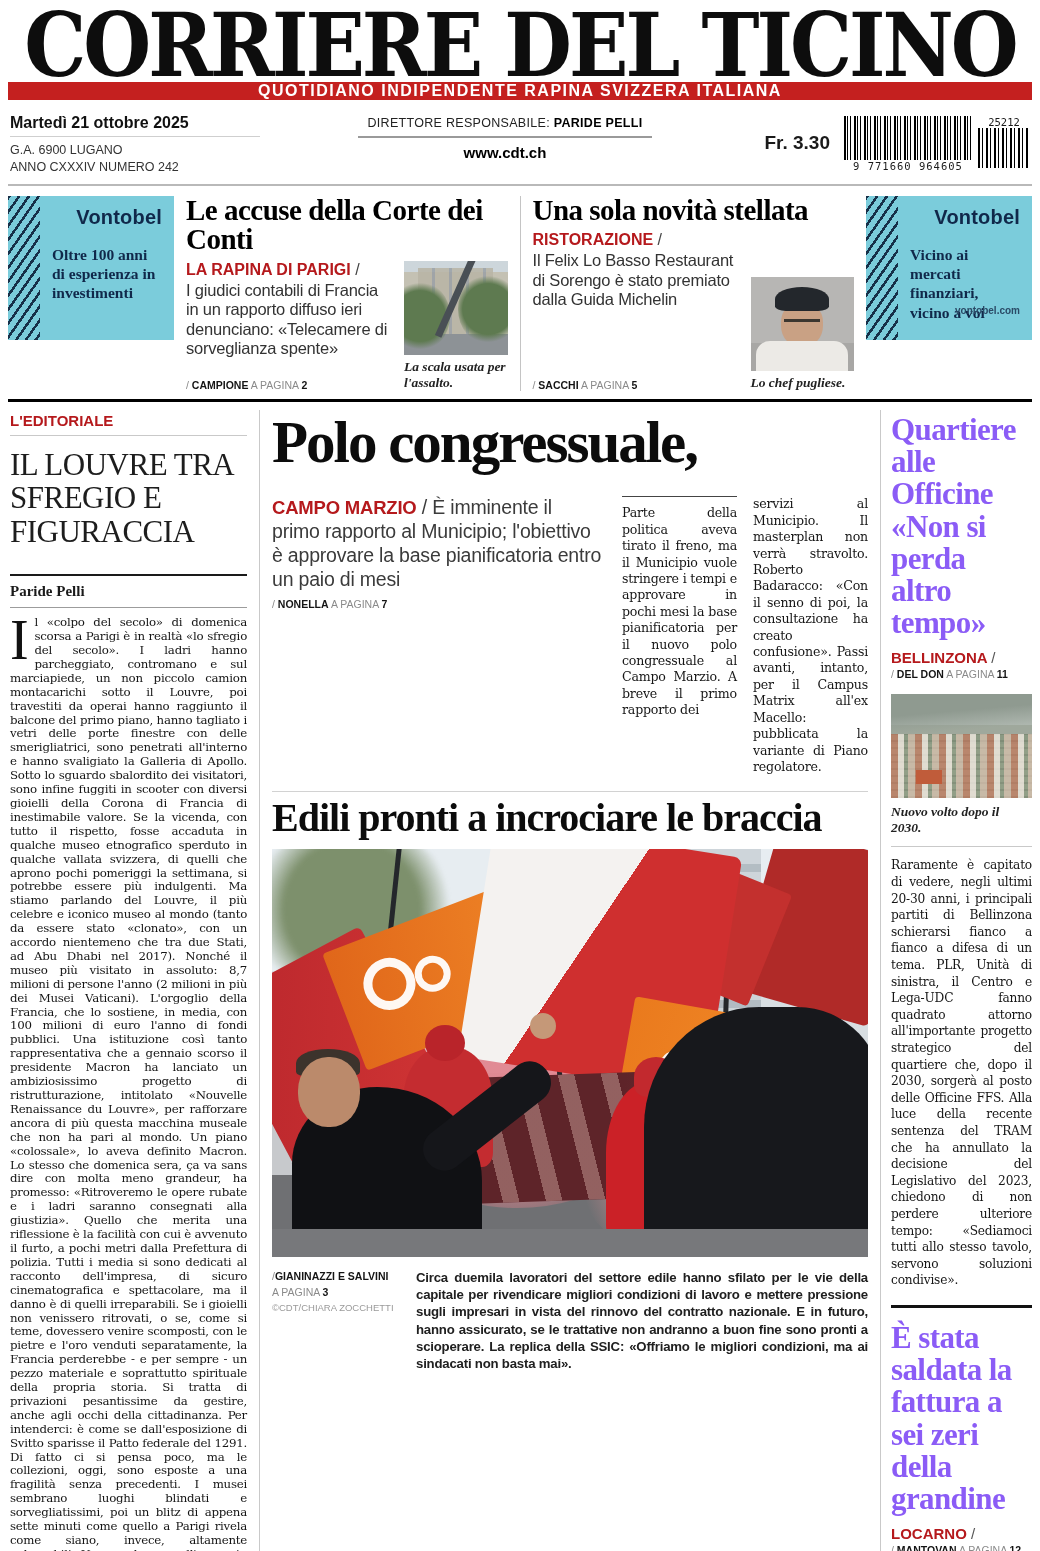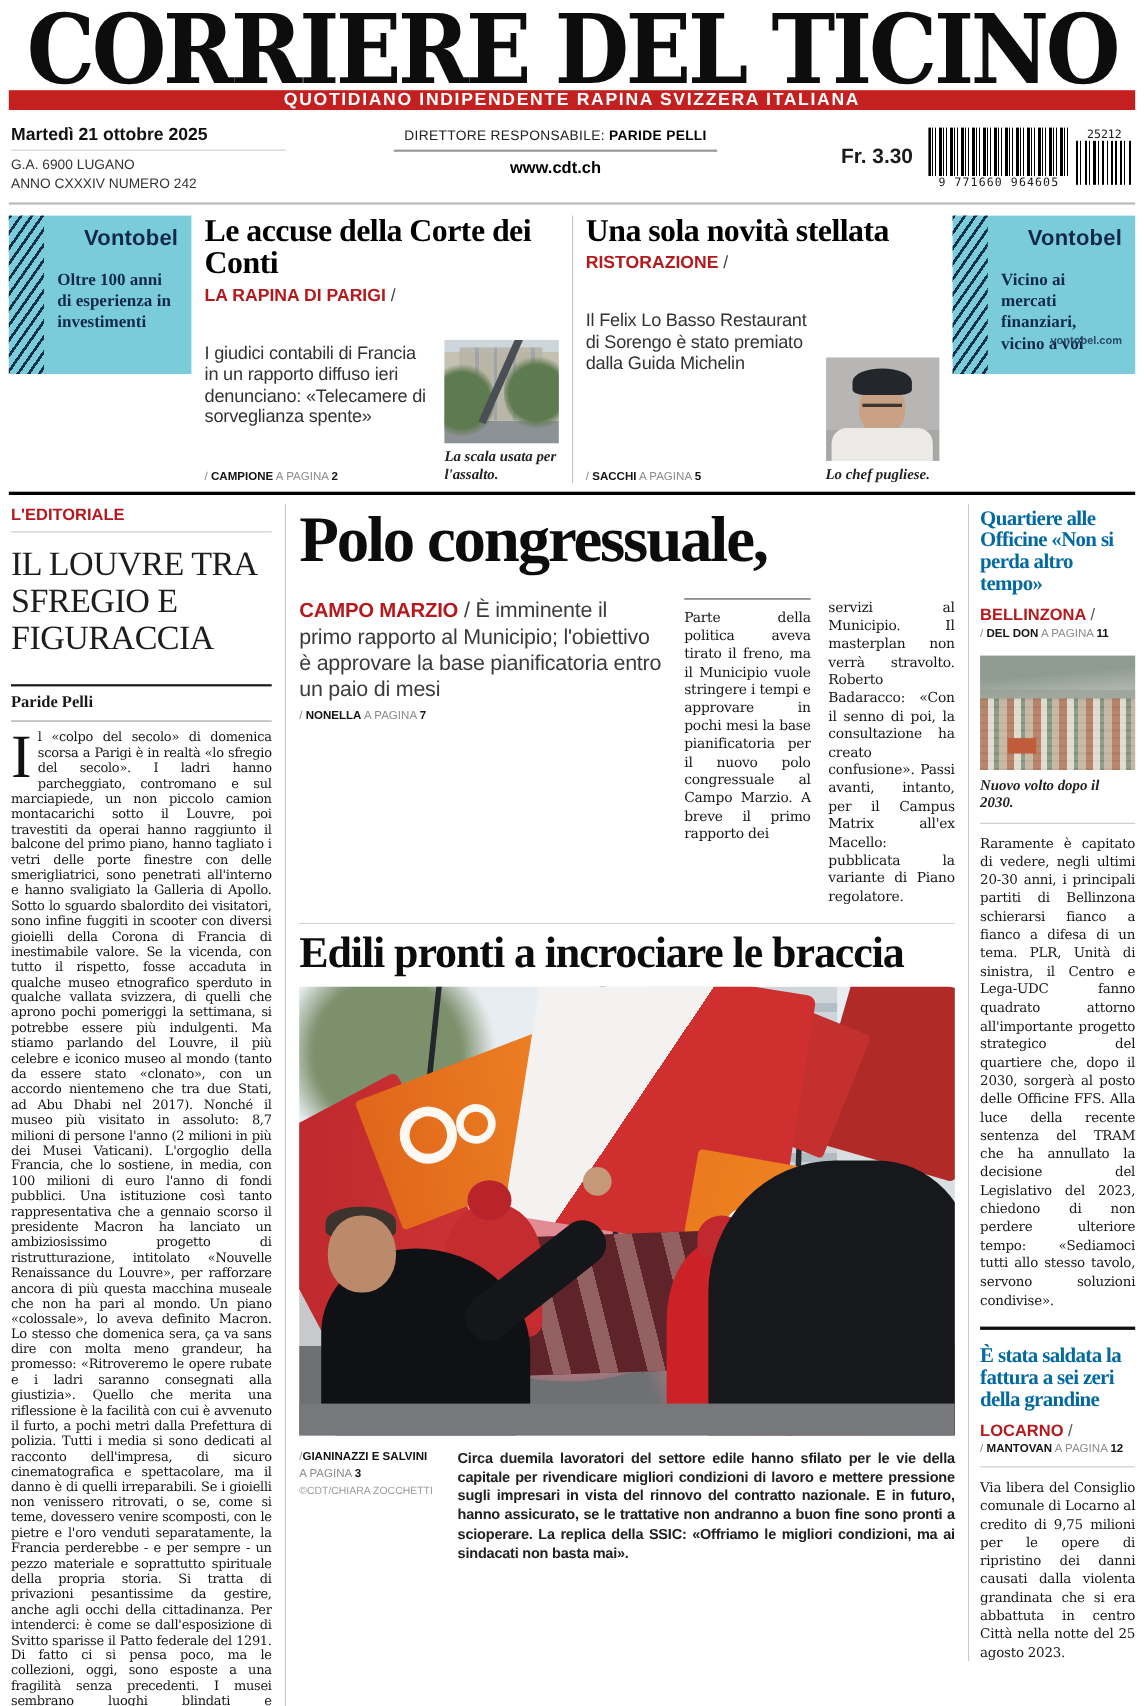--- a/index.html
+++ b/index.html
@@ -41,21 +41,21 @@
      background:repeating-linear-gradient(125deg,#173049 0 2.5px,rgba(23,48,73,0) 2.5px 8px); }
   .vontobel .brand { text-align:right; font-weight:bold; font-size:20px; color:#10284a; letter-spacing:.2px; }
   .vontobel .vtext { font-family:"Liberation Serif", serif; font-weight:bold; font-size:15.5px; line-height:1.25; color:#10284a; margin-top:16px; }
   .vontobel .vurl { position:absolute; right:12px; bottom:24px; font-size:10px; color:#2a4a66;font-weight:bold; }
 
   .tstory { flex:1; display:flex; flex-direction:column; }
   .tstory + .vdiv { }
   .vdiv { width:1px; background:#c4c4c4; flex:none; }
   .tstory-h { font-family:"Liberation Serif", serif; font-weight:bold; font-size:29px; letter-spacing:-.5px; color:#000000; line-height:1.02; margin-bottom:6px; }
   .tstory-row { display:flex; gap:10px; flex:1; }
-  .tstory-left { width:208px; display:flex; flex-direction:column; flex:none;gap:31px; }
+  .tstory-left { width:208px; display:flex; flex-direction:column; flex:none; }
   .kick { font-size:16px; font-weight:bold; color:#b5191c; }
   .kick .sl { color:#444; font-weight:normal; }
   .tstory-body { font-size:16.5px; line-height:1.18; color:#333; margin-top:2px; letter-spacing:-.2px;}
   .byline { font-size:10.5px; color:#8a8a8a; margin-top:auto; padding-top:6px; }
   .byline b { color:#141414; }
   .tstory-right { flex:1; display:flex; flex-direction:column;justify-content:flex-end; }
   .tphoto { width:100%; height:94px; position:relative; overflow:hidden; }
   .tcaption { font-family:"Liberation Serif", serif; font-style:italic; font-weight:bold; font-size:13.5px; color:#222; margin-top:4px; }
 
   
@@ -138,21 +138,21 @@
   .bp-hood { position:absolute; right:-16px; bottom:0; width:240px; height:250px; background:#17181c; border-radius:48% 36% 0 0; }
   .bp-road { position:absolute; left:0; bottom:0; width:100%; height:7%; background:#77787b; }
 
   .cap-row { display:flex; gap:16px; margin-top:12px; }
   .cap-credit { width:128px; flex:none; font-size:10.5px; color:#8a8a8a; line-height:1.5; }
   .cap-credit b { color:#141414; }
   .cap-copy { font-size:9.5px; color:#9a9a9a; }
   .cap-text { flex:1; font-size:13.2px; font-weight:bold; line-height:1.3; text-align:justify; color:#202020; letter-spacing:-.2px;}
 
   
-  .sstory-h { font-family:"Liberation Serif", serif; font-weight:bold; font-size:19px; line-height:1.04; letter-spacing:-.6px; color:#0369a1; }
+  .sstory-h { font-family:"Liberation Serif", serif; font-weight:bold; font-size:31px; line-height:1.04; letter-spacing:-.6px; color:#8b5cf6; }
   .skick { margin-top:10px; font-size:15px; font-weight:bold; color:#b5191c; }
   .skick .sl { color:#555; font-weight:normal; }
   .sbyline { font-size:10.5px; color:#8a8a8a; margin-top:2px; }
   .sbyline b { color:#141414; }
   .sphoto { margin-top:14px; width:100%; height:104px; position:relative; overflow:hidden; }
   .ph-city { background:linear-gradient(180deg,#adb6ae 0 30%,#9fa89c 30% 48%,#b0b4a6 48%); }
   .ph-city .mtn { position:absolute; left:0; top:0; width:100%; height:42%;
       background:linear-gradient(175deg,#8f9a90 0 40%,rgba(143,154,144,0) 75%); }
   .ph-city .town { position:absolute; left:0; bottom:0; width:100%; height:62%;
       background:repeating-linear-gradient(90deg,rgba(187,118,88,.75) 0 7px,rgba(232,227,216,.85) 7px 13px,rgba(122,141,111,.6) 13px 17px,rgba(205,186,166,.8) 17px 24px),

